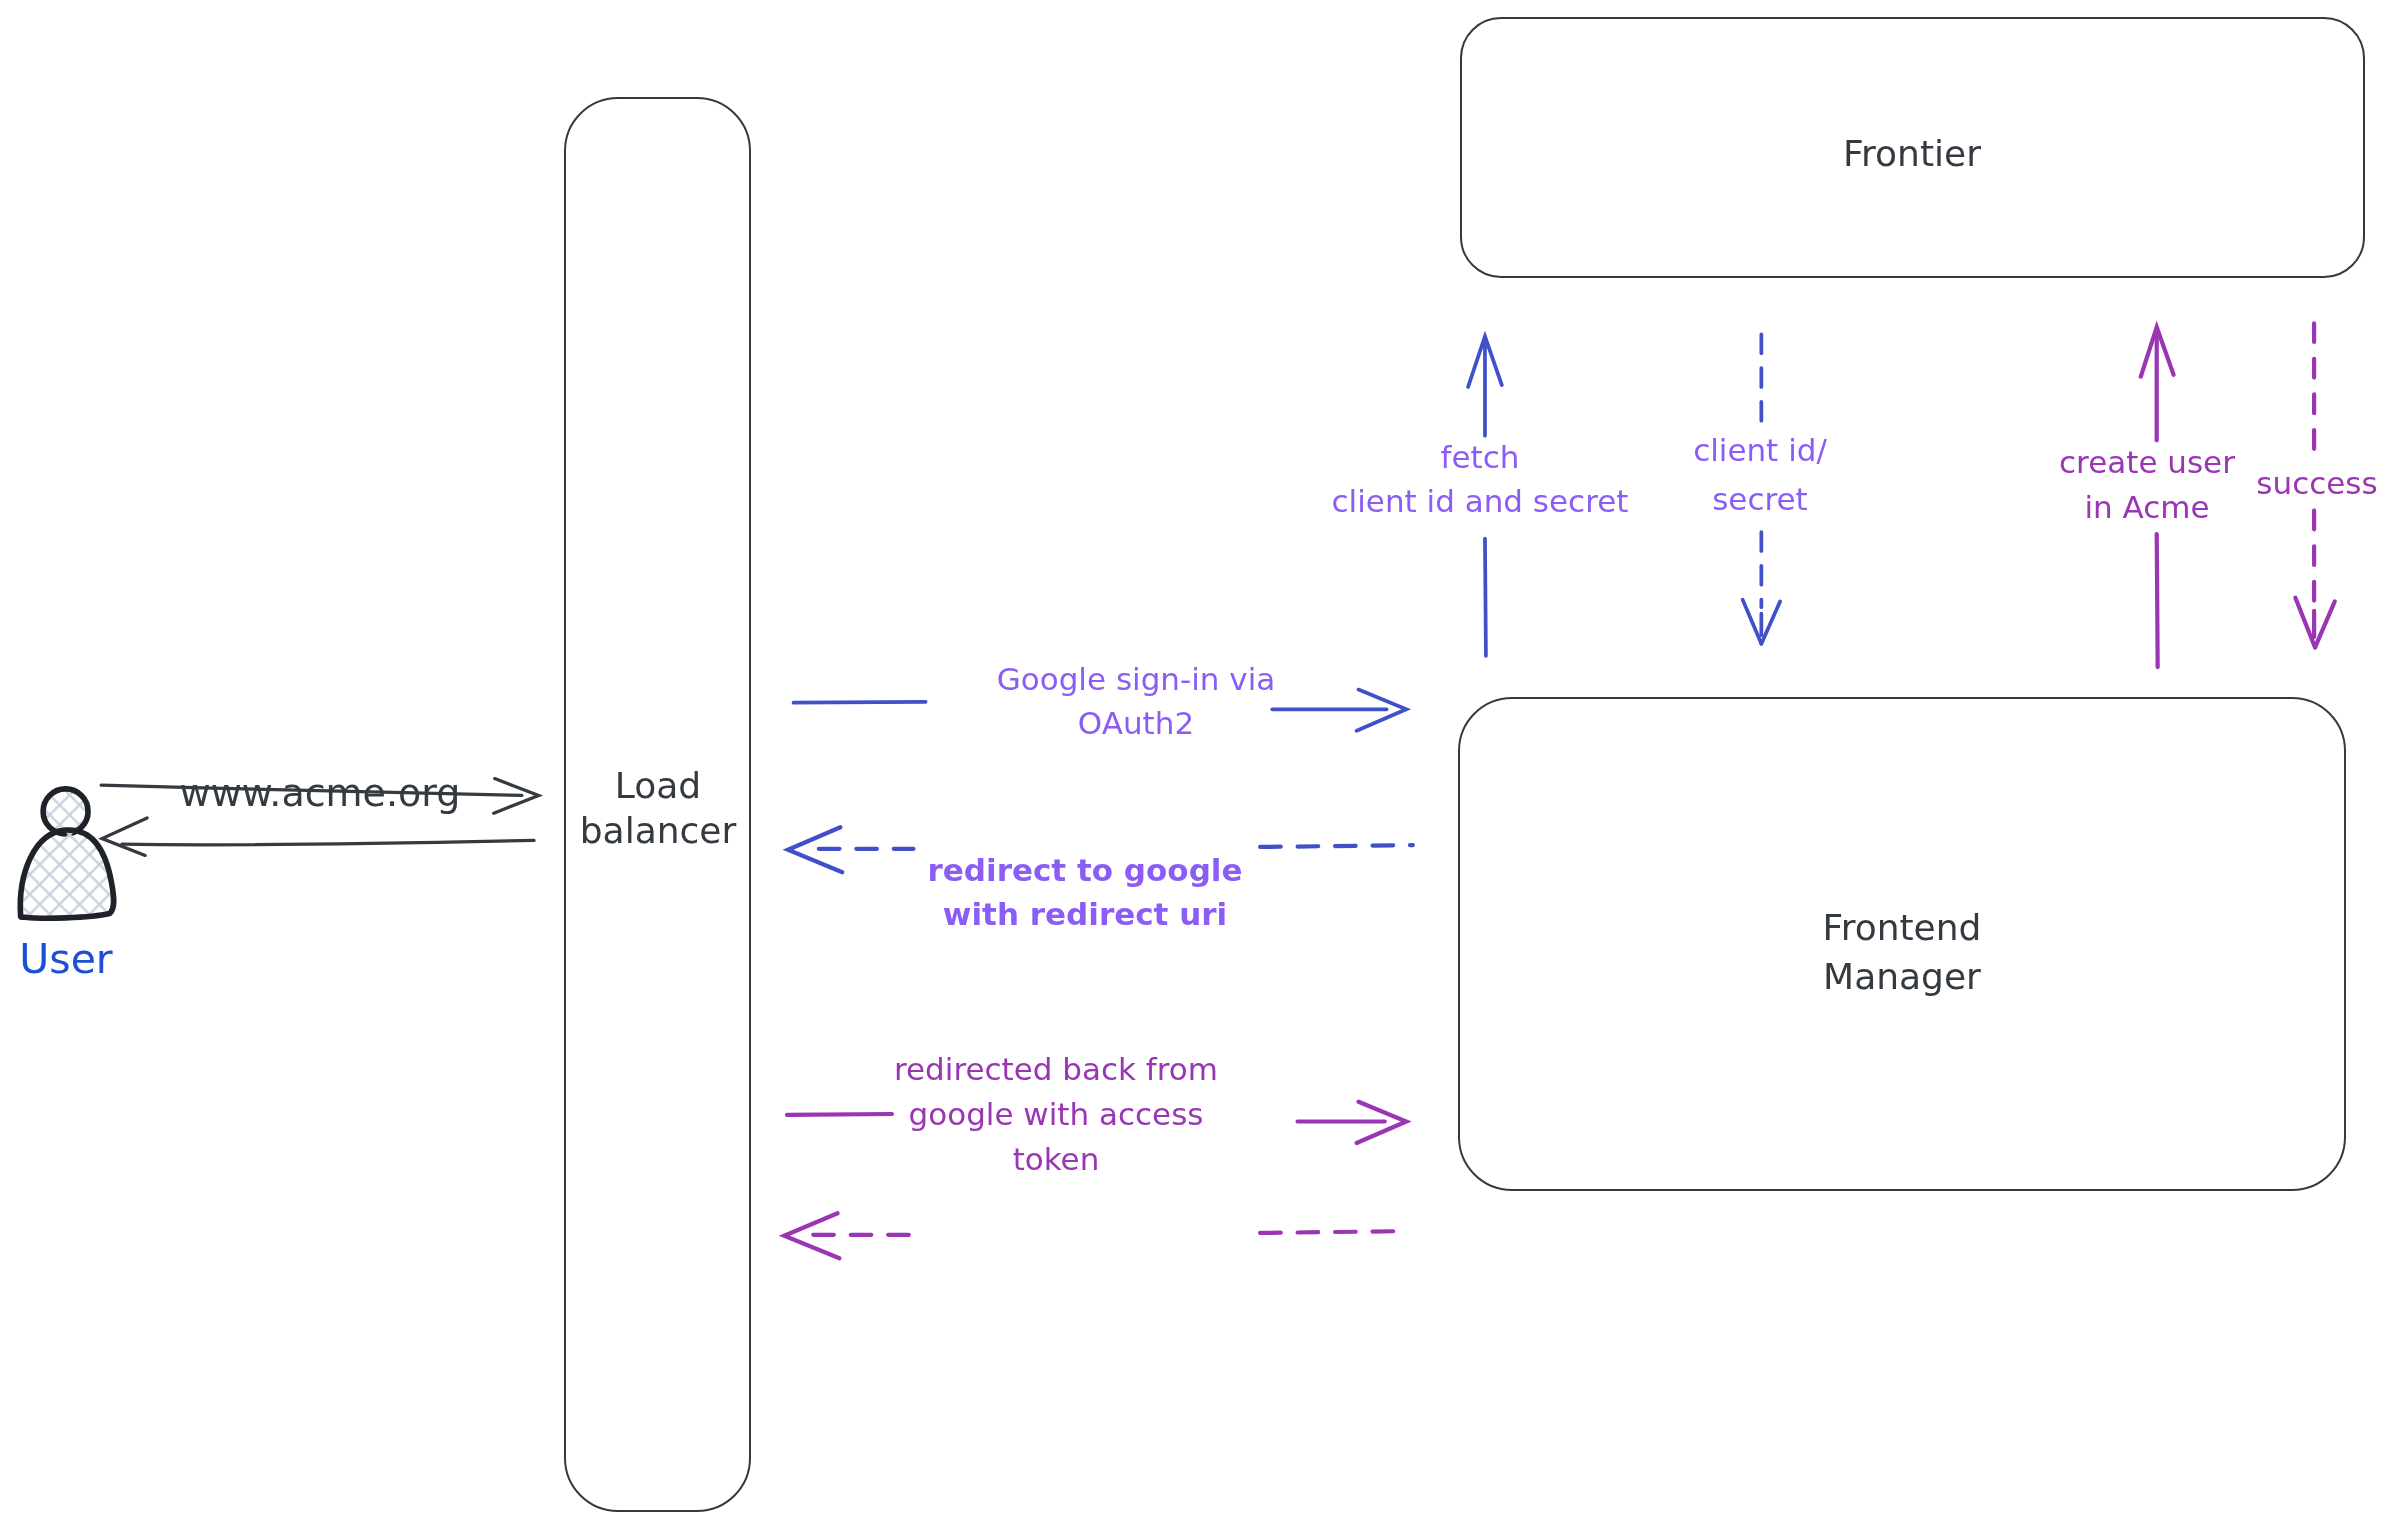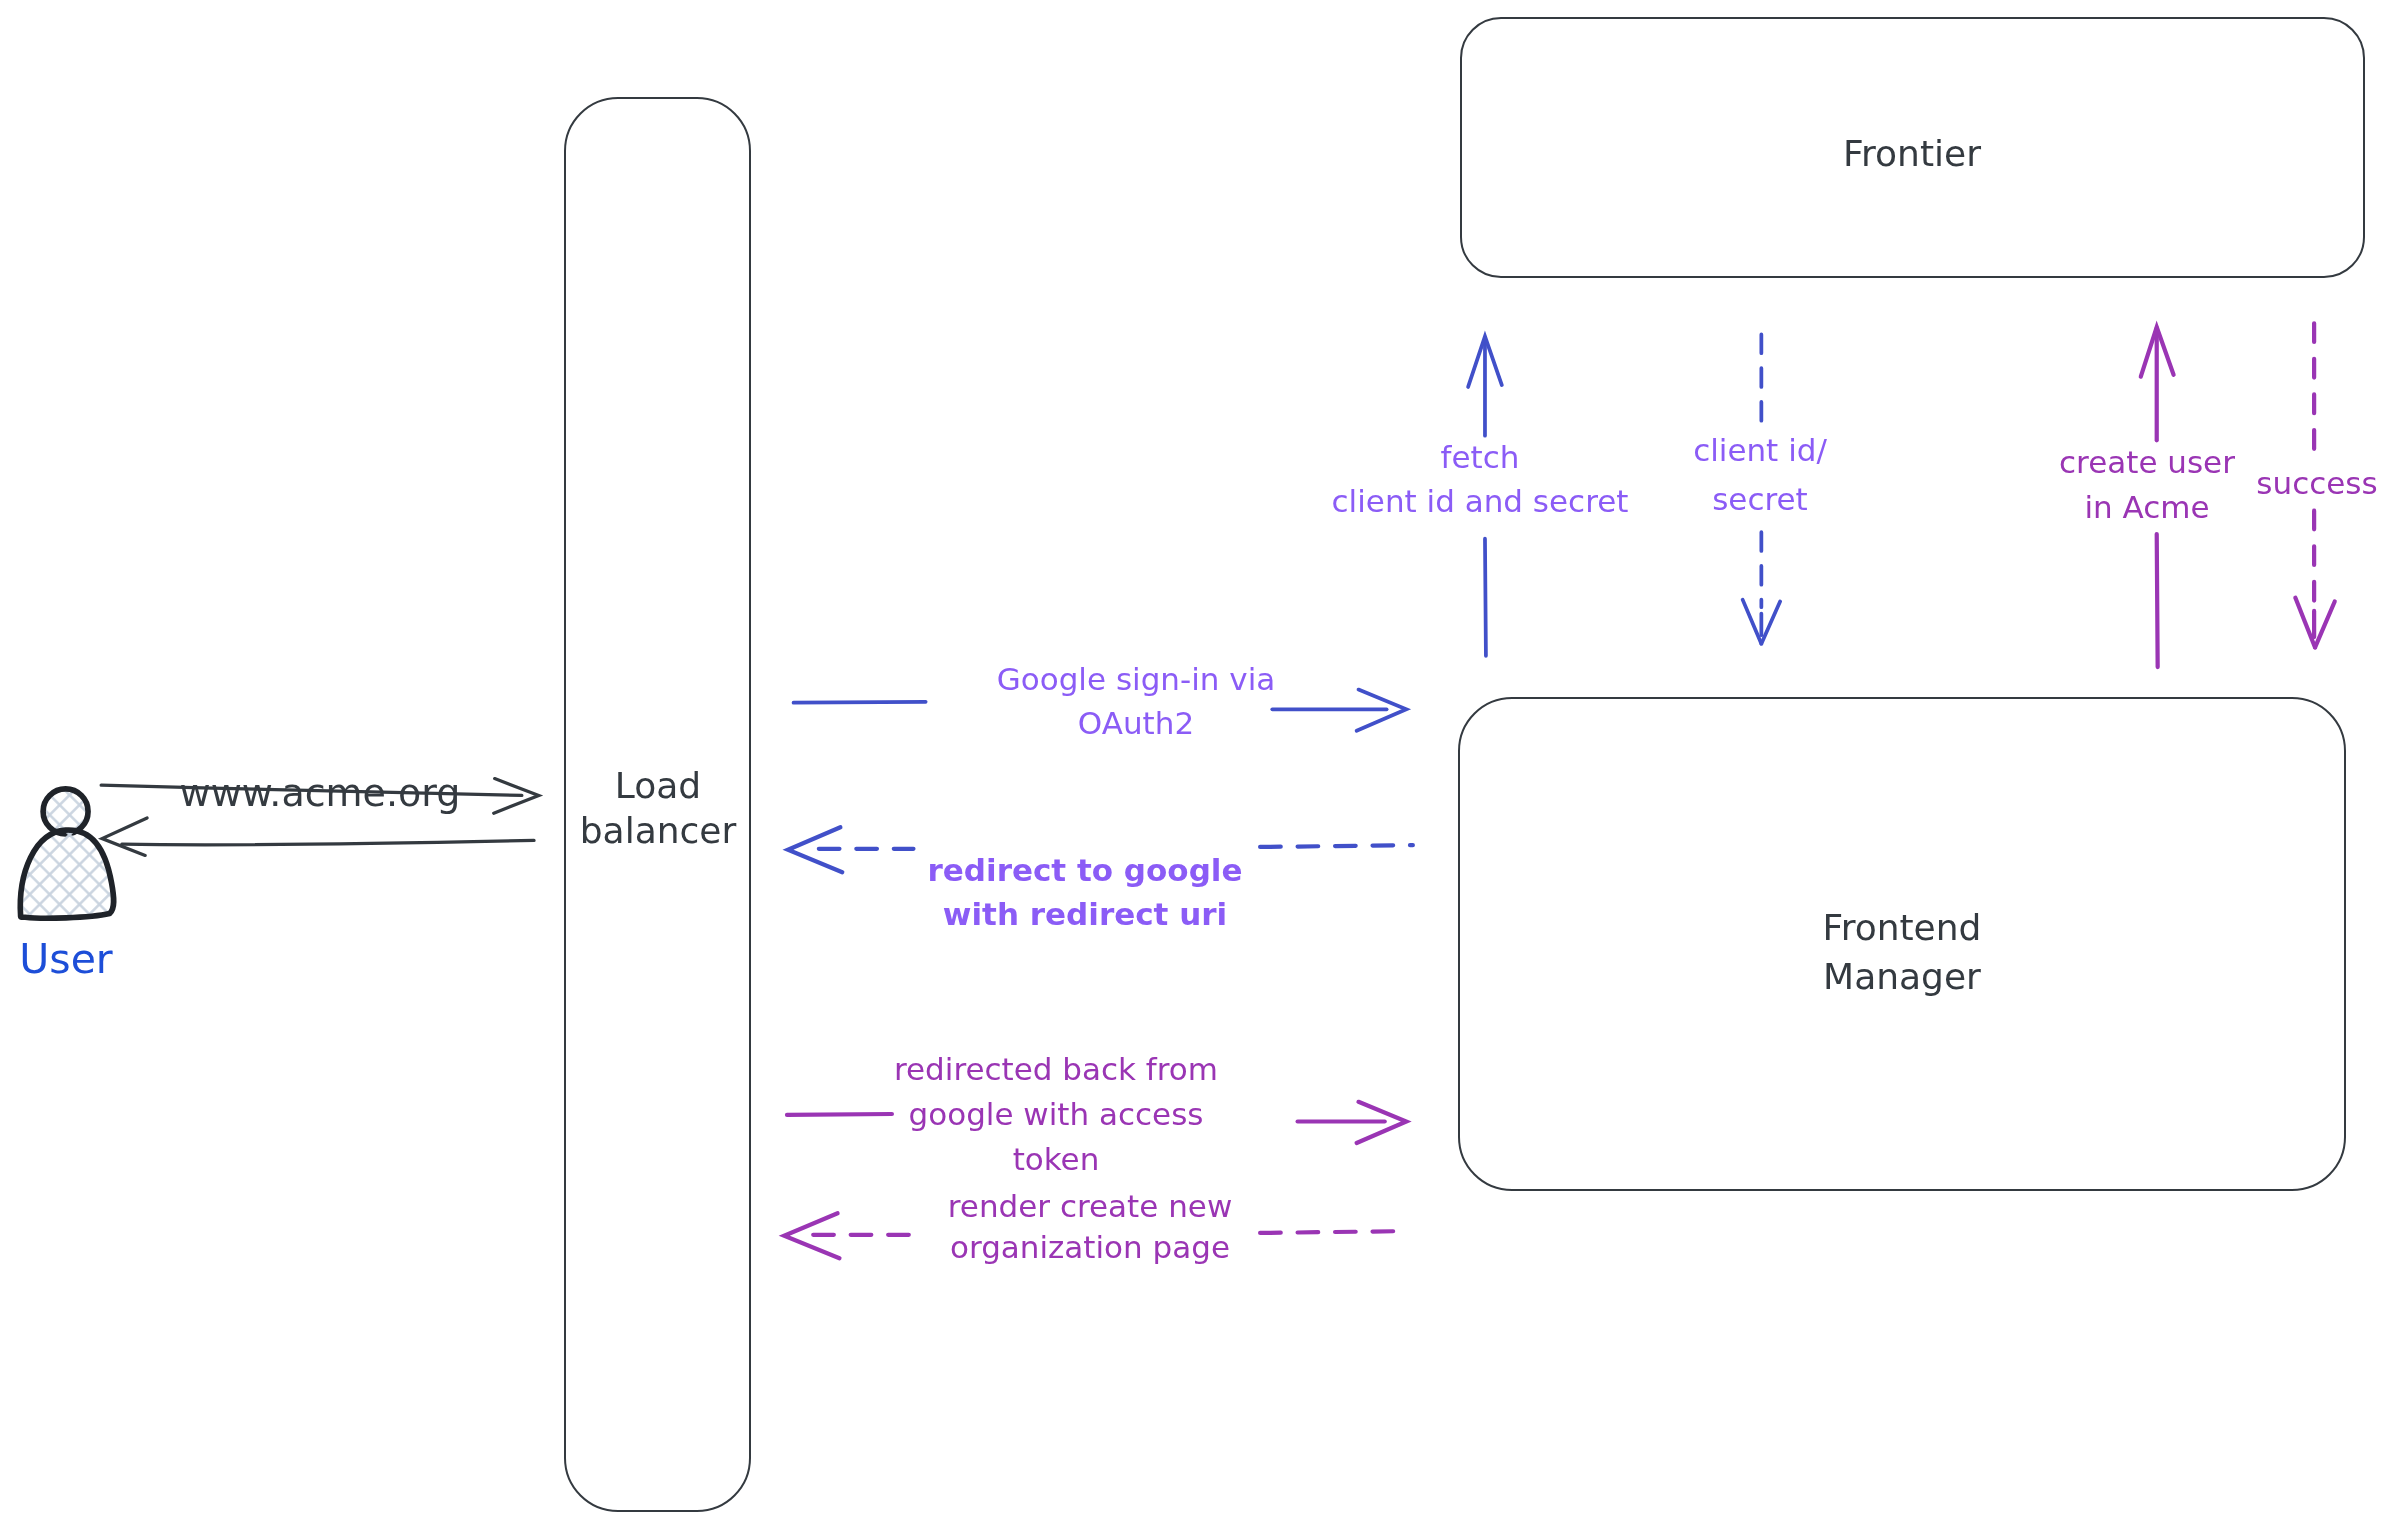--- a/index.html
+++ b/index.html
@@ -158,24 +158,20 @@
     <span>redirect to google</span>
     <span>with redirect uri</span>
   </div>
 
   <div class="edge-label c-purple" style="left:1028px;top:1047px;line-height:45px;margin-left:28px;">
     <span>redirected back from</span>
     <span>google with access</span>
     <span>token</span>
   </div>
 
-  <div class="edge-label c-purple" style="left:1090px;top:1186px;line-height:41px;">
-    <span>render create new</span>
-    <span>organization page</span>
-  </div>
 
   <div class="edge-label c-blue" style="left:1480px;top:435px;">
     <span>fetch</span>
     <span>client id and secret</span>
   </div>
 
   <div class="edge-label c-blue" style="left:1760px;top:426px;line-height:49px;">
     <span>client id/</span>
     <span>secret</span>
   </div>

